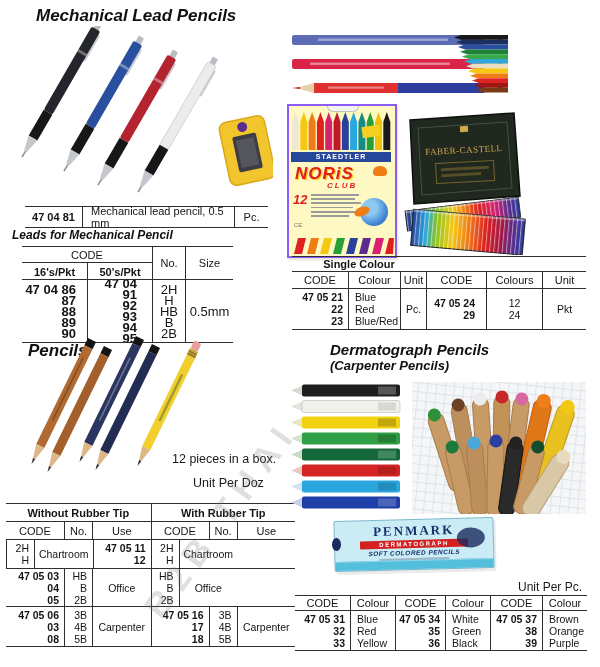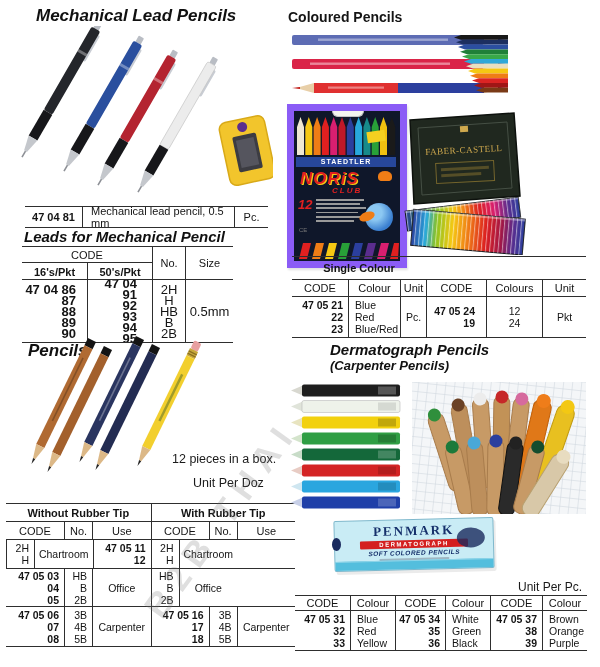--- a/index.html
+++ b/index.html
@@ -17,22 +17,22 @@
   .bb{border-bottom:1.6px solid #2e2e2e}
   .bl{border-left:1.4px solid #2e2e2e}
   .bold{font-weight:bold}
   .rgt .ln{text-align:right;padding-right:5px}
   .lft .ln{text-align:left;padding-left:6px}
   .cst .ln{text-align:center}
   
   .watermark{position:absolute;left:136px;top:602px;transform:rotate(-54deg);transform-origin:left top;
       font-size:35px;font-weight:bold;letter-spacing:9px;color:rgba(120,120,120,.24);white-space:nowrap}
   
-  .noris{position:absolute;left:287px;top:104px;width:106px;height:150px;background:#0f172a;
-      border:7px solid #8b5cf6;box-shadow:1px 2px 2px rgba(0,0,0,.12)}
+  .noris{position:absolute;left:287px;top:104px;width:106px;height:150px;background:#fef9c3;
+      border:2px solid #8b5cf6;box-shadow:1px 2px 2px rgba(0,0,0,.12)}
   .noris-tab{position:absolute;top:0;left:38px;width:30px;height:5px;border:1px solid #c2c2c2;border-top:none;border-radius:0 0 6px 6px;background:#f4f4ee}
   .noris-band{position:absolute;left:2px;top:46px;width:100px;height:10px;background:#27479b;color:#fff;
       font-size:7px;font-weight:bold;letter-spacing:1px;text-align:center;line-height:10px}
   .noris-logo{position:absolute;left:6px;top:58px;font-weight:bold;font-style:italic;font-size:17px;color:#e02020;
       letter-spacing:1px;text-shadow:1.2px 1.2px 0 #f5c813}
   .noris-club{position:absolute;left:38px;top:75px;font-weight:bold;font-style:italic;font-size:8px;color:#e02020;letter-spacing:2px}
   .noris-elephant{position:absolute;right:8px;top:60px;width:14px;height:10px;background:#ef7d16;border-radius:60% 60% 40% 40%}
   .noris-12{position:absolute;left:4px;top:86px;font-weight:bold;font-style:italic;font-size:13px;color:#e02020}
   .noris-lines{position:absolute;left:22px;top:88px}
   .noris-lines div{height:1.8px;background:#9a9a9a;margin-bottom:2.4px}
@@ -104,21 +104,21 @@
   </svg>
 
   <div class="tbl" style="left:25px;top:206px;width:243px">
     <div class="r bt bb" style="height:22px">
       <div class="c ctr bold" style="width:57px">47 04 81</div>
       <div class="c bl" style="width:152px;padding-left:8px">Mechanical lead pencil, 0.5 mm</div>
       <div class="c ctr bl" style="width:34px">Pc.</div>
     </div>
   </div>
 
-  <div class="abs ttl" style="left:24px;top:228px;font-size:15px">Leads for Mechanical Pencil</div>
+  <div class="abs ttl" style="left:12px;top:228px;font-size:12px">Leads for Mechanical Pencil</div>
 
   <div class="tbl" style="left:22px;top:246px;width:211px">
     <div class="r bt" style="height:33px">
       <div style="width:130px;box-sizing:border-box">
         <div class="c ctr" style="height:15px">CODE</div>
         <div class="r bt" style="height:18px">
           <div class="c ctr bold" style="width:65px">16's/Pkt</div>
           <div class="c ctr bold bl" style="width:65px">50's/Pkt</div>
         </div>
       </div>
@@ -239,21 +239,21 @@
       <div class="c rgt bl" style="width:28px">
           <div class="ln">HB</div>
           <div class="ln">B</div>
           <div class="ln">2B</div>
         </div>
       <div class="c ctr bl" style="width:58.5px">Office</div>
     </div>
     <div class="r bb" style="height:40px;font-size:10.5px">
       <div class="c rgt bold" style="width:58px">
           <div class="ln">47 05 06</div>
-          <div class="ln">07</div>
+          <div class="ln">03</div>
           <div class="ln">08</div>
         </div>
       <div class="c rgt bl" style="width:28px">
           <div class="ln">3B</div>
           <div class="ln">4B</div>
           <div class="ln">5B</div>
         </div>
       <div class="c ctr bl" style="width:58.5px">Carpenter</div>
       <div class="c rgt bold bl" style="width:58px">
           <div class="ln">47 05 16</div>
@@ -262,21 +262,20 @@
         </div>
       <div class="c rgt bl" style="width:28px">
           <div class="ln">3B</div>
           <div class="ln">4B</div>
           <div class="ln">5B</div>
         </div>
       <div class="c ctr bl" style="width:58.5px">Carpenter</div>
     </div>
   </div>
 
-  <div class="abs" style="left:288px;top:9px;font-size:14px;font-weight:bold">Coloured Pencils</div>
 
   <svg class="abs" style="left:288px;top:28px" width="228" height="78" viewBox="0 0 228 78">
     <rect x="4" y="7" width="192" height="10" rx="2" fill="#5d6cb4"></rect>
       <rect x="30" y="10.5" width="130" height="2.4" fill="rgba(255,255,255,.4)"></rect>
     <polygon points="196,7 196,17 214,12" fill="#e8cfa8"></polygon>
       <polygon points="210,10.9 210,13.1 218,12" fill="#2c3f9e"></polygon>
     <rect x="4" y="31" width="192" height="10" rx="2" fill="#da2448"></rect>
       <rect x="22" y="34.5" width="140" height="2.4" fill="rgba(255,255,255,.45)"></rect>
     <polygon points="196,31 196,41 214,36" fill="#e8cfa8"></polygon>
       <polygon points="210,34.9 210,37.1 218,36" fill="#a81028"></polygon>
@@ -427,21 +426,21 @@
       <rect x="12" y="94" width="114" height="2" fill="rgba(255,255,255,.35)"></rect>
     </g>
     <g transform="rotate(5 72 122)">
       <rect x="18" y="104" width="112" height="36" fill="url(#rb2)" stroke="#15181c" stroke-width="1"></rect>
       <rect x="18" y="104" width="112" height="36" fill="url(#seps)"></rect>
       <rect x="18" y="104" width="112" height="2.5" fill="rgba(255,255,255,.35)"></rect>
     </g>
   </svg>
 
   <div class="tbl" style="left:292px;top:256px;width:294px">
-    <div class="r bt bb" style="height:24px">
+    <div class="r bt bb" style="height:16px">
       <div class="c ctr bold" style="width:134px">Single Colour</div>
     </div>
     <div class="r bb" style="height:17px">
       <div class="c ctr" style="width:56px">CODE</div>
       <div class="c ctr bl" style="width:52px">Colour</div>
       <div class="c ctr bl" style="width:26px">Unit</div>
       <div class="c ctr bl" style="width:60px">CODE</div>
       <div class="c ctr bl" style="width:56px">Colours</div>
       <div class="c ctr bl" style="width:44px">Unit</div>
     </div>
@@ -452,21 +451,21 @@
           <div class="ln">23</div>
         </div>
       <div class="c lft bl" style="width:52px">
           <div class="ln">Blue</div>
           <div class="ln">Red</div>
           <div class="ln">Blue/Red</div>
         </div>
       <div class="c ctr bl" style="width:26px">Pc.</div>
       <div class="c rgt bold bl" style="width:60px;padding-right:6px">
           <div class="ln">47 05 24</div>
-          <div class="ln">19</div>
+          <div class="ln">29</div>
         </div>
       <div class="c cst bl" style="width:56px">
           <div class="ln">12</div>
           <div class="ln">24</div>
         </div>
       <div class="c ctr bl" style="width:44px">Pkt</div>
     </div>
   </div>
 
   <div class="abs ttl" style="left:330px;top:341px;font-size:15px">Dermatograph Pencils</div>

